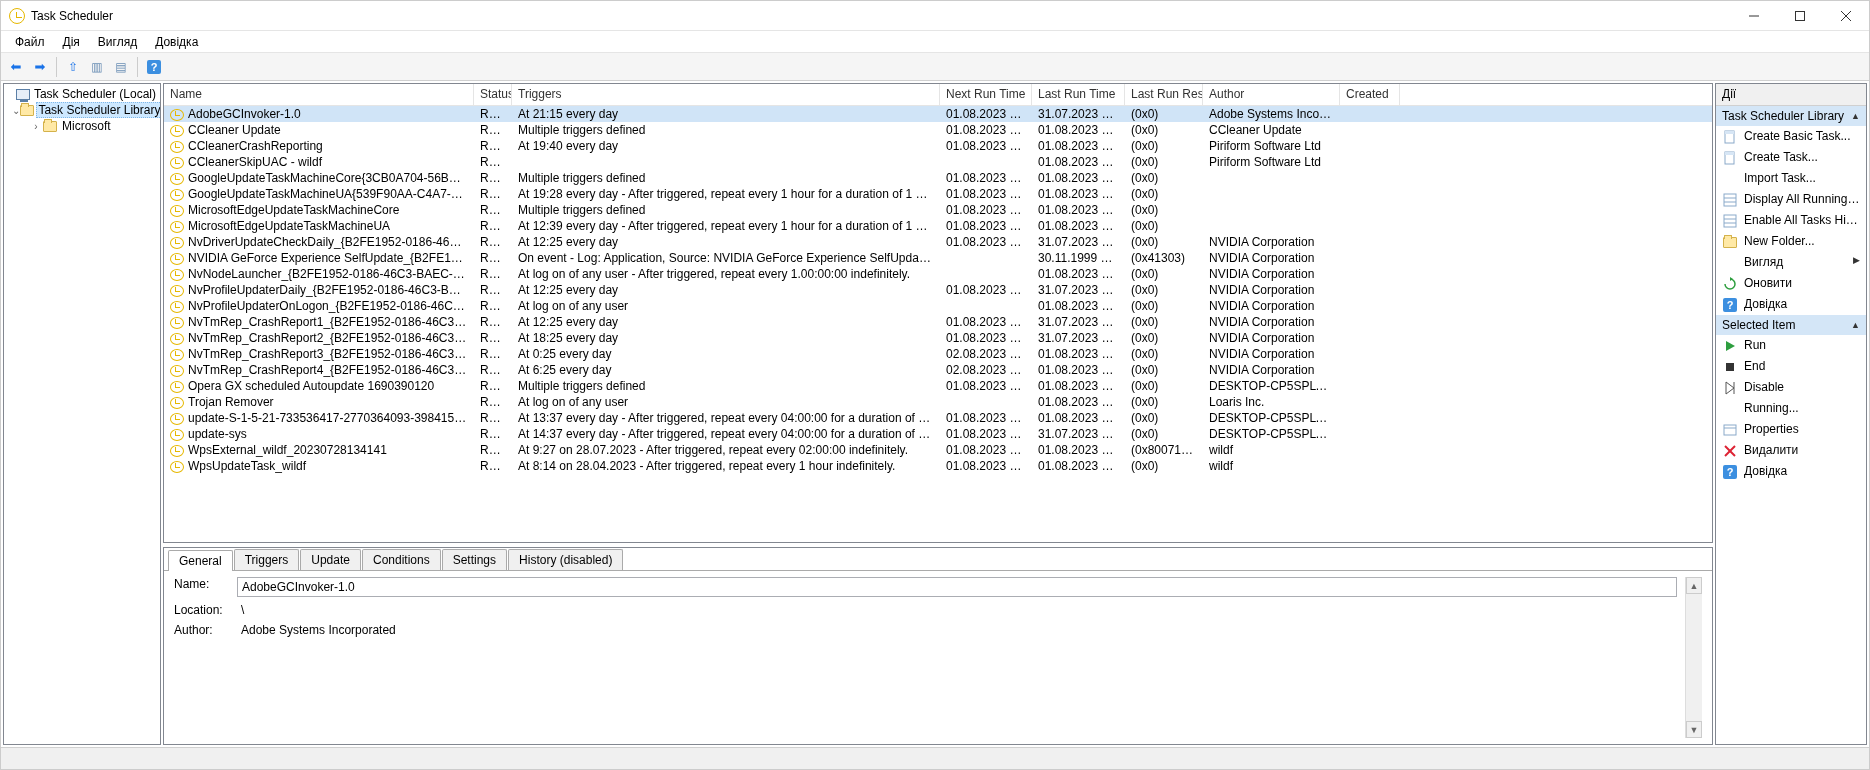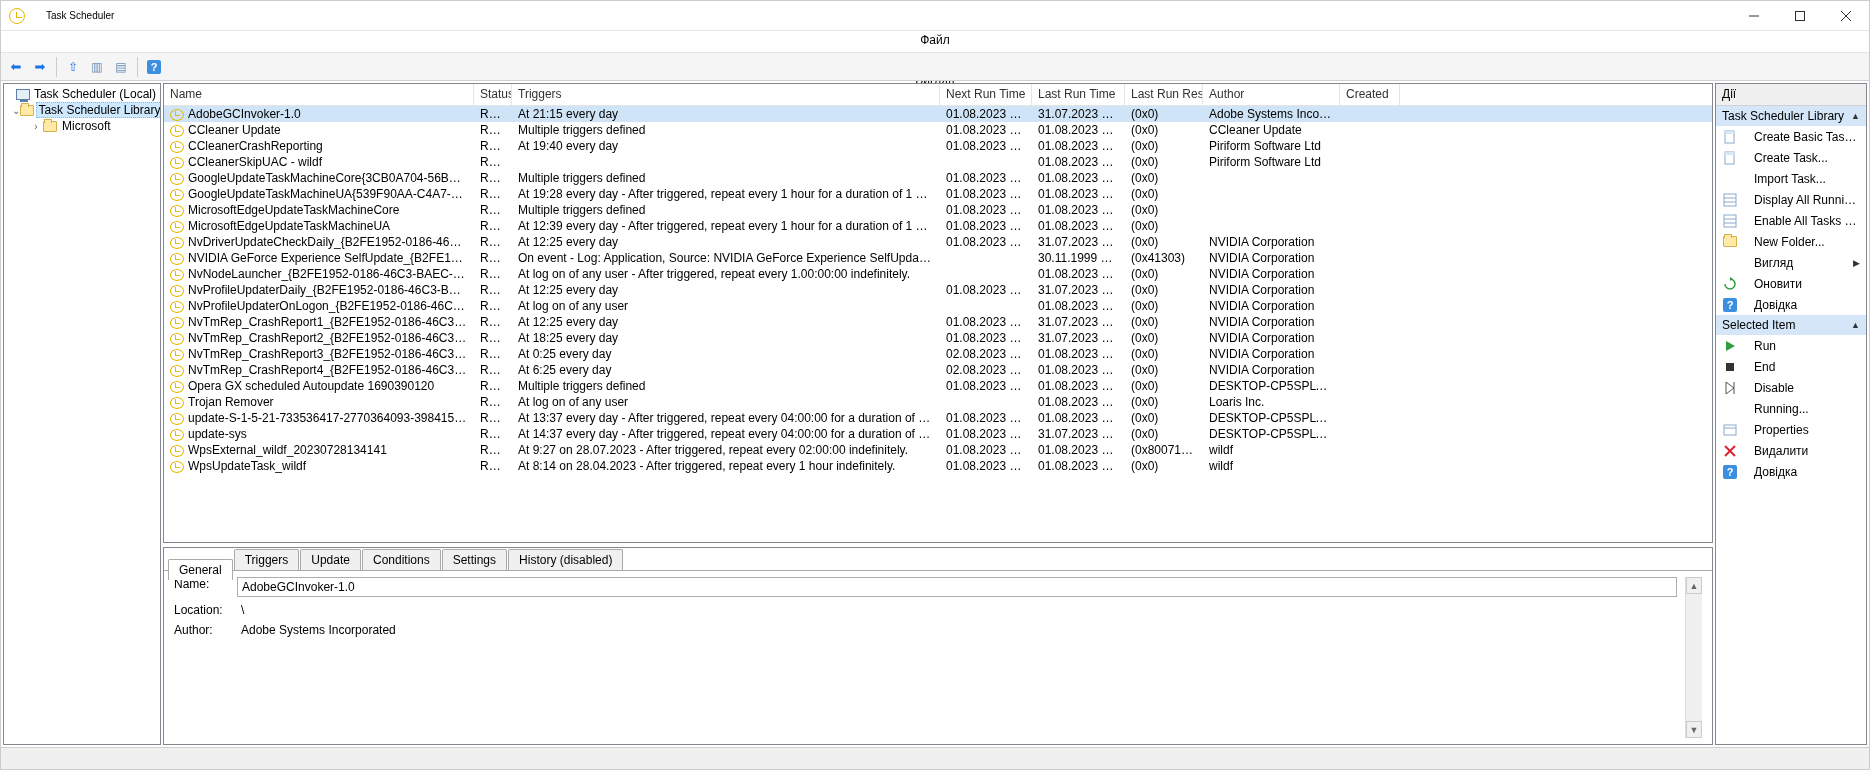--- a/index.html
+++ b/index.html
@@ -1,24 +1,24 @@
 <!DOCTYPE html>
 <html><head>
 <meta charset="utf-8">
 <style>
   * { box-sizing: border-box; }
   html, body { margin:0; padding:0; font-family: "Segoe UI", Tahoma, sans-serif; font-size:12px; color:#000; background:#fff; height:100%; overflow:hidden; }
   .window { width:1870px; height:770px; display:flex; flex-direction:column; background:#fff; border:1px solid #ccc; }
   .titlebar { height:30px; background:#fff; display:flex; align-items:center; padding:0 0 0 8px; border-bottom:1px solid #e5e5e5; }
-  .titlebar .title { flex:1; font-size:10px; color:#000; display:flex; align-items:center; gap:21px;}
+  .titlebar .title { flex:1; font-size:12px; color:#000; display:flex; align-items:center; gap:6px;}
   .title-icon { width:16px; height:16px; border:1.5px solid #e6b800; border-radius:50%; position:relative; }
   .title-icon::after { content:""; position:absolute; width:5px; height:5px; border-left:1.5px solid #e6b800; border-bottom:1.5px solid #e6b800; top:3px; left:6px; }
   .win-buttons { display:flex; }
   .win-btn { width:46px; height:30px; display:flex; align-items:center; justify-content:center; color:#555; }
-  .menubar { height:22px; background:#fff; display:flex; align-items:center; padding:0 6px; gap:2px; border-bottom:1px solid #e5e5e5;flex-direction:column;}
+  .menubar { height:22px; background:#fff; display:flex; align-items:center; padding:0 6px; gap:2px; border-bottom:1px solid #e5e5e5;}
   .menubar span { padding:2px 8px; cursor:default; }
   .toolbar { height:28px; background:#f5f5f5; border-bottom:1px solid #d0d0d0; display:flex; align-items:center; padding:0 4px; gap:2px;}
   .tbtn { width:22px; height:22px; display:flex; align-items:center; justify-content:center; border:1px solid transparent; }
   .tsep { width:1px; height:20px; background:#ccc; margin:0 3px; }
 
   .body { flex:1; display:flex; min-height:0; }
 
   
   .tree-panel { width:158px; border:1px solid #828790; margin:2px 0 2px 2px; background:#fff; padding:2px 0; overflow:auto;}
   .tree-item { display:flex; align-items:center; height:16px; padding:0 2px; white-space:nowrap; }
@@ -50,36 +50,36 @@
   .col-next { width:92px; }
   .col-last { width:93px; }
   .col-result { width:78px; }
   .col-author { width:137px; }
   .col-created { width:60px; }
 
   
   .details-wrap { flex:1; border:1px solid #828790; margin-top:4px; display:flex; flex-direction:column; background:#fff; min-height:0;}
   .tabs { display:flex; height:22px; align-items:flex-end; padding:2px 4px 0 4px; }
   .tab { padding:3px 10px; border:1px solid #aaa; border-bottom:none; background:#f0f0f0; margin-right:1px; border-radius:2px 2px 0 0; font-size:12px; cursor:default;}
-  .tab.active { background:#fff; position:relative; top:10px; }
+  .tab.active { background:#fff; position:relative; top:1px; }
   .tab-content { flex:1; border-top:1px solid #aaa; padding:6px 10px; display:flex; gap:8px; background:#fff; overflow:hidden;}
   .form-area { flex:1; display:flex; flex-direction:column; gap:6px; }
   .form-row { display:flex; align-items:flex-start; gap:8px; }
   .form-row label { width:55px; color:#000; }
   .form-row input { flex:1; height:20px; border:1px solid #abadb3; padding:0 4px; font-family:inherit; font-size:12px; background:#fff;}
   .form-row .static { flex:1; padding:0 4px; }
   .scrollbar-v { width:17px; background:#f0f0f0; border-left:1px solid #ddd; display:flex; flex-direction:column; justify-content:space-between;}
   .scroll-btn { height:17px; display:flex; align-items:center; justify-content:center; color:#666; font-size:9px; background:#f0f0f0; border:1px solid #ccc;}
 
   
   .actions-panel { width:152px; border:1px solid #828790; margin:2px 2px 2px 0; background:#fff; display:flex; flex-direction:column; }
   .actions-title { height:22px; background:#f0f0f0; border-bottom:1px solid #d0d0d0; padding:3px 6px; font-size:12px;}
   .action-group-h { background:#d4e6f7; padding:3px 6px; display:flex; align-items:center; justify-content:space-between; font-size:12px;}
   .action-group-h .chev { font-size:9px; color:#333; }
-  .action-item { display:flex; align-items:center; gap:16px; padding:3px 6px; height:21px; cursor:default;}
+  .action-item { display:flex; align-items:flex-start; gap:6px; padding:3px 6px; height:21px; cursor:default;}
   .action-item .aicon { width:16px; height:16px; display:flex; align-items:center; justify-content:center; }
   .action-item .albl { flex:1; white-space:nowrap; overflow:hidden; text-overflow:ellipsis; }
   .action-item .subchev { font-size:9px; color:#333; }
 
   
   .ic-arrow-l::before { content:"⬅"; color:#1a73e8; font-size:13px;}
   .ic-arrow-r::before { content:"➡"; color:#1a73e8; font-size:13px;}
   .ic-up::before { content:"⇧"; color:#1a73e8;}
   .ic-panel1::before { content:"▥"; color:#6b8fb5;}
   .ic-panel2::before { content:"▤"; color:#6b8fb5;}

